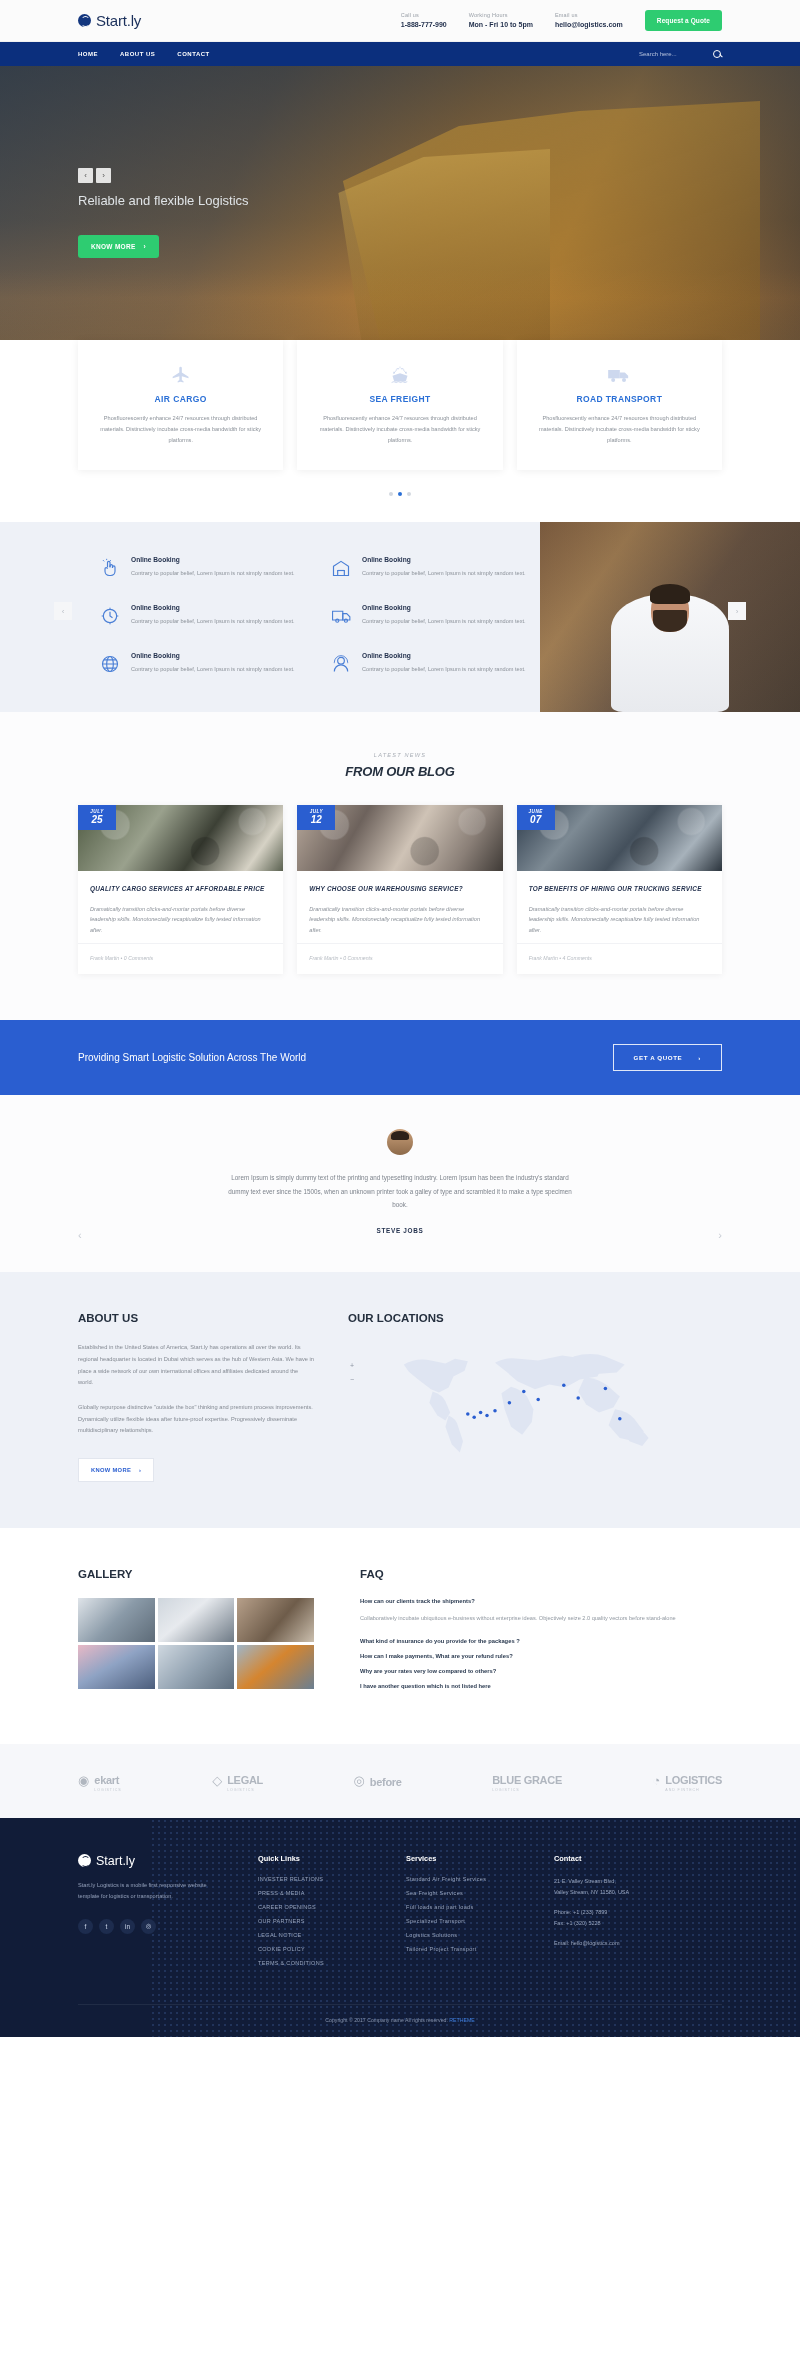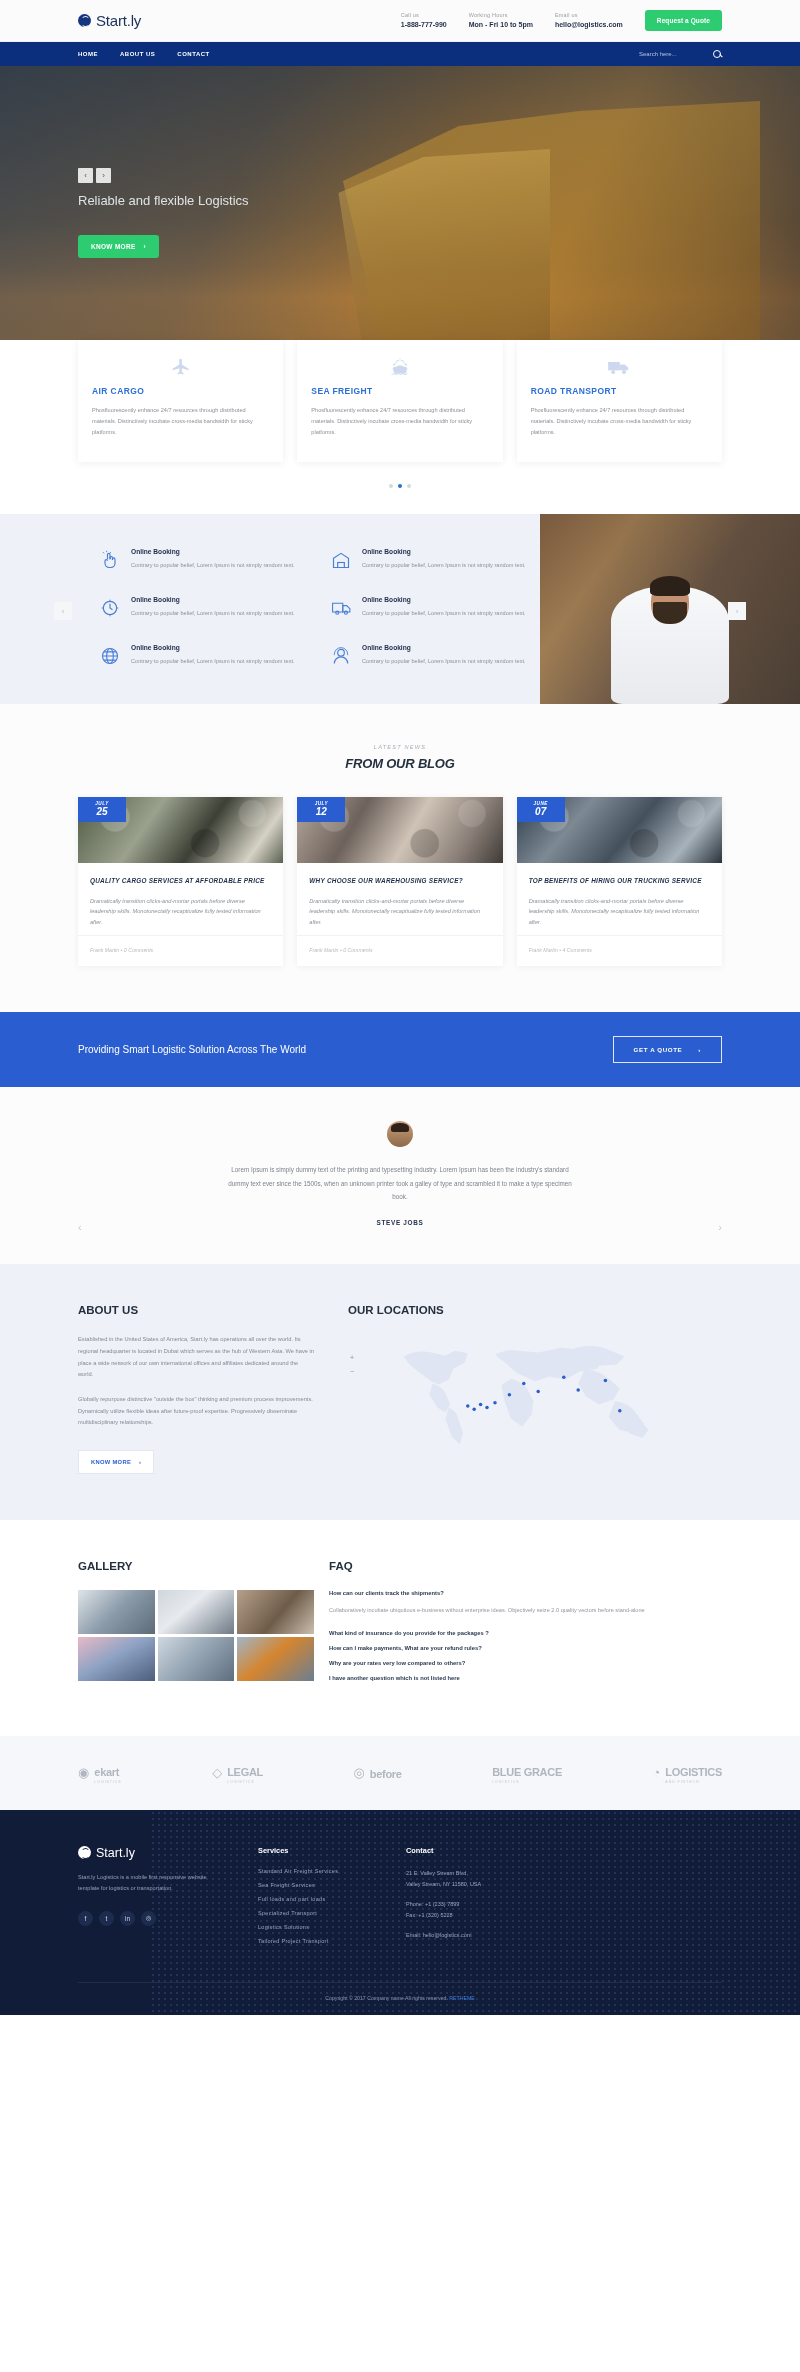--- a/index.html
+++ b/index.html
@@ -104,21 +104,21 @@
     font-size: 6.5px; font-weight: bold; padding: 8px 13px; border-radius: 3px;
     display: inline-flex; align-items: center; gap: 8px; letter-spacing: .3px;
   }
 
   
   .services-wrap { position: relative; background: #fff; }
   .services {
     display: flex; gap: 14px; padding: 0 78px; margin-top: -48px; position: relative; z-index: 5;
   }
   .svc-card {
-    flex: 1; background: #fff; padding: 17px 14px 24px; text-align: left;
+    flex: 1; background: #fff; padding: 25px 14px 24px; text-align: center;
     box-shadow: 0 1px 8px rgba(0,0,0,.07);
   }
   .svc-icon { height: 20px; margin-bottom: 9px; color: #cdd8ee; }
   .svc-icon svg { display: block; margin: 0 auto; }
   .svc-title {
     font-size: 8.5px; font-weight: bold; color: #2a6fd6; letter-spacing: .4px;
     margin-bottom: 9px;
   }
   .svc-desc { font-size: 5.6px; color: #8b9199; line-height: 1.95; }
   .side-arrow {
@@ -185,21 +185,21 @@
   .bi-2 { background: linear-gradient(120deg,#b8a99c,#6d625c 30%,#cfc3b6 55%,#8a7f77 80%,#3f3a36); }
   .bi-3 { background: linear-gradient(130deg,#2c3a4a,#7d8a94 30%,#44505c 55%,#a7b2bb 80%,#2a333c); }
   .blog-img::after {
     content: ""; position: absolute; inset: 0;
     background:
       radial-gradient(circle at 18% 30%, rgba(255,255,255,.18) 0 8%, transparent 9%),
       radial-gradient(circle at 62% 70%, rgba(0,0,0,.18) 0 10%, transparent 11%),
       radial-gradient(circle at 85% 25%, rgba(255,255,255,.13) 0 7%, transparent 8%);
   }
   .blog-date {
-    position: absolute; left: 0; top: 0; width: 48px; background: #2a5ed0; color: #fff;
+    position: absolute; left: 0; top: 0; width: 38px; background: #2a5ed0; color: #fff;
     text-align: center; padding: 4px 0 5px; z-index: 3;
   }
   .bd-m { font-size: 4.6px; font-weight: bold; letter-spacing: .5px; }
   .bd-d { font-size: 10px; font-weight: bold; line-height: 1.1; }
   .blog-body { padding: 13px 12px 0; }
   .blog-title {
     font-size: 6.4px; font-weight: bold; color: #1f2d4a; line-height: 1.7;
     letter-spacing: .25px; margin-bottom: 9px; text-transform: uppercase;
   }
   .blog-text { font-size: 5.6px; color: #8b9199; line-height: 1.9; }
@@ -251,21 +251,21 @@
     margin-top: 8px; background: #fff; border: 1px solid #e2e6ee; color: #2a5ed0;
     font-size: 5.8px; font-weight: bold; padding: 8px 12px; cursor: pointer; letter-spacing: .3px;
     display: inline-flex; align-items: center; gap: 8px;
   }
   .map-wrap { position: relative; height: 120px; margin-top: 4px; }
   .map-wrap svg { width: 100%; height: 100%; display: block; }
   .map-plus { position: absolute; left: 2px; top: 20px; color: #8b93a2; font-size: 7px; }
   .map-minus { position: absolute; left: 2px; top: 34px; color: #8b93a2; font-size: 7px; }
 
   
-  .gallery-sec { background: #fff; padding: 40px 78px 46px; display: flex; gap: 15px; }
+  .gallery-sec { background: #fff; padding: 40px 78px 46px; display: flex; gap: 46px; }
   .gal-left { width: 236px; }
   .gal-grid { display: grid; grid-template-columns: repeat(3, 1fr); gap: 3px; }
   .gal-cell { height: 44px; position: relative; overflow: hidden; }
   .g1 { background: linear-gradient(135deg,#dfe4e9,#8a9aa8 50%,#5d6b78); }
   .g2 { background: linear-gradient(140deg,#cfd6dd,#e7eaee 40%,#6e7a86); }
   .g3 { background: linear-gradient(130deg,#b7a08a,#6e5c4a 55%,#cbbfae); }
   .g4 { background: linear-gradient(150deg,#e8b9c6,#8fa3c4 45%,#4c5e7c); }
   .g5 { background: linear-gradient(135deg,#cfd8e0,#93a3b2 50%,#5e6e7e); }
   .g6 { background: linear-gradient(140deg,#9fb6c9,#d5852f 45%,#6a7f92); }
   .faq-right { flex: 1; }
@@ -704,20 +704,30 @@
         </div>
         <div class="f-about">Start.ly Logistics is a mobile first responsive website template for logistics or transportation.</div>
         <div class="socials">
           <span class="soc">f</span>
           <span class="soc">t</span>
           <span class="soc">in</span>
           <span class="soc">◎</span>
         </div>
       </div>
 
+      <div class="fcol">
+        <div class="fcol-title">Quick Links</div>
+        <a class="flink">INVESTER RELATIONS</a>
+        <a class="flink">PRESS &amp; MEDIA</a>
+        <a class="flink">CAREER OPENINGS</a>
+        <a class="flink">OUR PARTNERS</a>
+        <a class="flink">LEGAL NOTICE</a>
+        <a class="flink">COOKIE POLICY</a>
+        <a class="flink">TERMS &amp; CONDITIONS</a>
+      </div>
 
       <div class="fcol">
         <div class="fcol-title">Services</div>
         <a class="flink">Standard Air Freight Services</a>
         <a class="flink">Sea Freight Services</a>
         <a class="flink">Full loads and part loads</a>
         <a class="flink">Specialized Transport</a>
         <a class="flink">Logistics Solutions</a>
         <a class="flink">Tailored Project Transport</a>
       </div>

